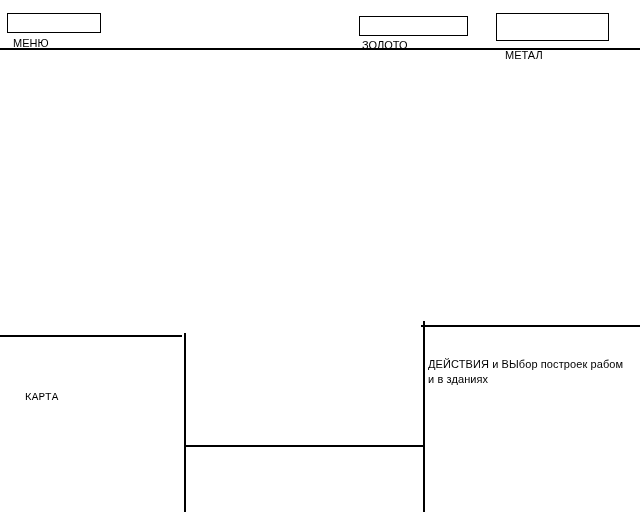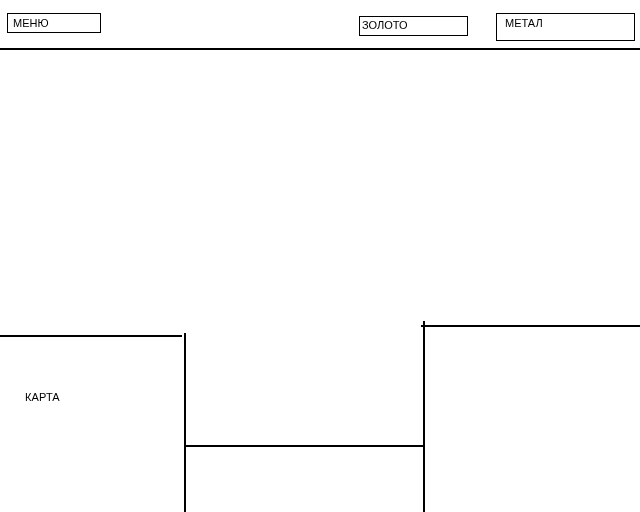--- a/index.html
+++ b/index.html
@@ -24,39 +24,40 @@
   .wirebox {
     position: absolute;
     border: 1px solid #000000;
     background: #ffffff;
     box-sizing: border-box;
     display: flex;
     align-items: flex-start;
   }
   .wirebox span {
     display: block;
+    margin-top: 20px;
   }
   .label {
     position: absolute;
     white-space: pre-line;
     line-height: 15px;
     letter-spacing: 0.1px;
   }
   
   #menu-box   { left: 7px;   top: 13px; width: 94px;  height: 20px; padding: 3px 0 0 5px; }
   #gold-box   { left: 359px; top: 16px; width: 109px; height: 20px; padding: 2px 8px 0 2px; }
-  #metal-box  { left: 496px; top: 13px; width: 139px; height: 28px; padding: 3px 0 0 8px; text-align: center; }
+  #metal-box  { left: 496px; top: 13px; width: 113px; height: 28px; padding: 15px 0 0 8px; text-align: center; }
   
   #topbar-divider { left: 0; top: 48px; width: 640px; height: 2px; }
   
   #location-label { left: 113px; top: 76px; }
   
   #minimap-top-border   { left: 0;     top: 335px; width: 182px; height: 2px; }
   #minimap-right-border { left: 184px; top: 333px; width: 2px;   height: 179px; }
-  #minimap-label        { left: 25px;  top: 390px; }
+  #minimap-label        { left: 25px;  top: 390px; font-family: Liberation Mono, monospace; }
   
   #status-top-border { left: 184px; top: 445px; width: 241px; height: 2px; }
   #status-label      { left: 207px; top: 460px; width: 210px; }
   
   #actions-left-border { left: 423px; top: 321px; width: 2px;   height: 191px; }
   #actions-top-border  { left: 421px; top: 325px; width: 219px; height: 2px; }
   #actions-label       { left: 428px; top: 357px; width: 205px; }
 </style>
 </head>
 <body>
@@ -79,14 +80,16 @@
 
 
   <div id="minimap-top-border" class="hline"></div>
   <div id="minimap-right-border" class="vline"></div>
   <div id="minimap-label" class="label">КАРТА</div>
 
   <div id="status-top-border" class="hline"></div>
 
   <div id="actions-left-border" class="vline"></div>
   <div id="actions-top-border" class="hline"></div>
+  <div id="actions-label" class="label">ДЕЙСТВИЯ и ВЫбор построек рабом
+и в зданиях</div>
 
 </div>
 
 </body></html>

